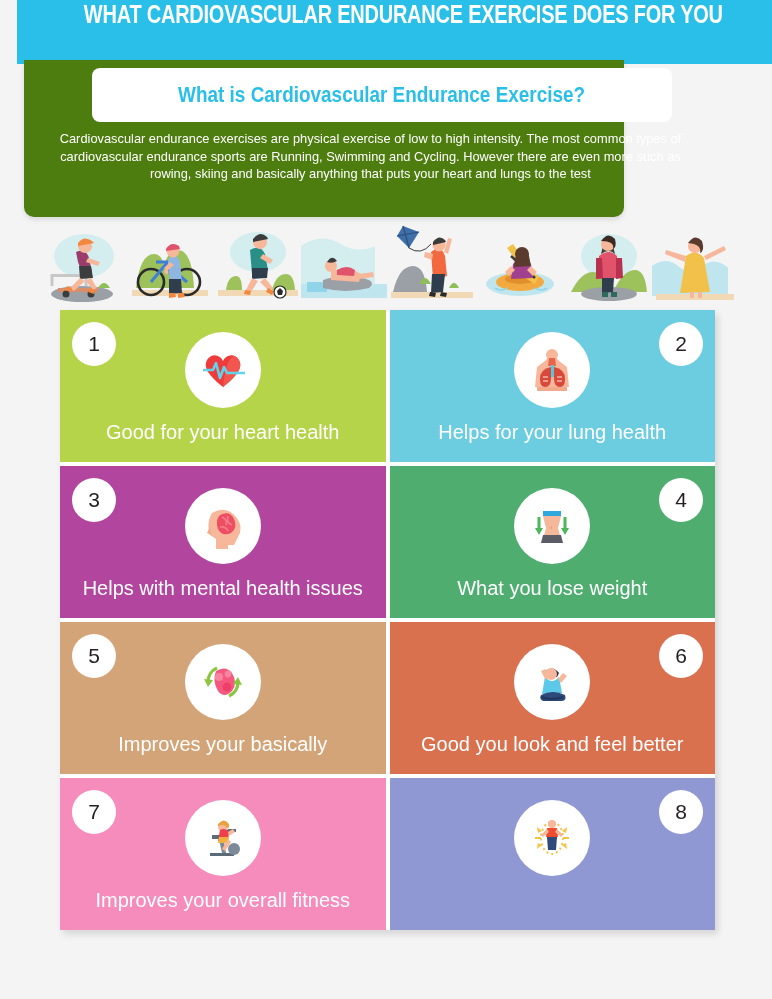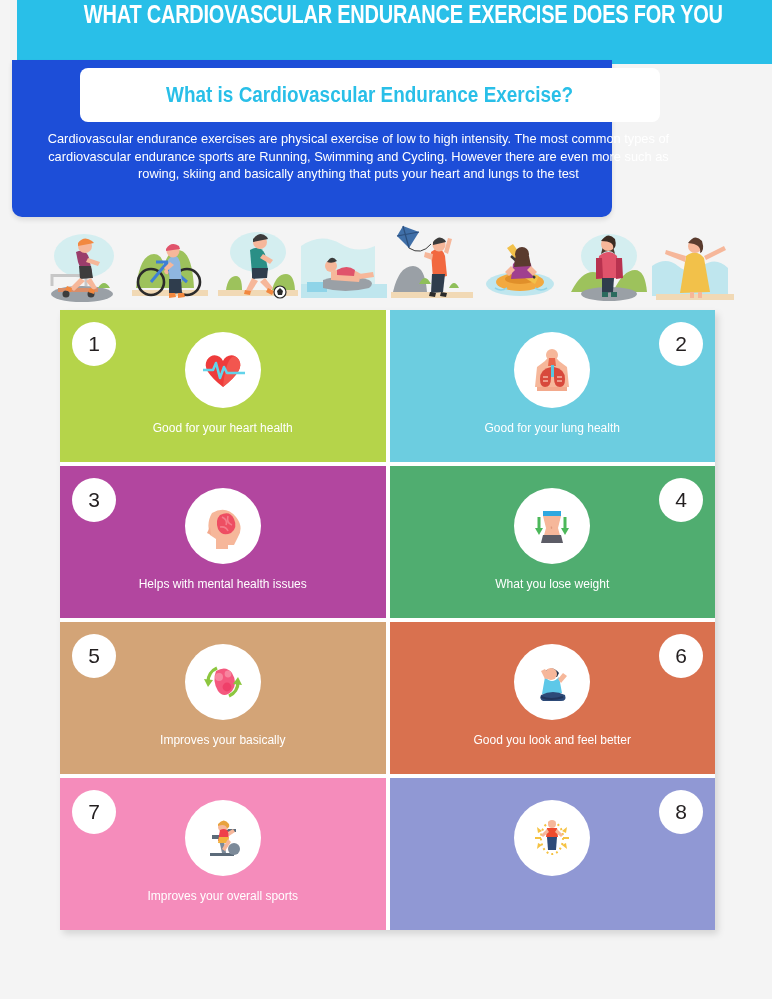--- a/index.html
+++ b/index.html
@@ -31,23 +31,23 @@
     letter-spacing: -0.3px;
     transform: scaleX(0.80);
     transform-origin: center;
     white-space: nowrap;
     font-family: "Liberation Sans Narrow", "Liberation Sans", sans-serif;
   }
 
   
   .intro-panel {
     position: absolute;
-    left: 12px; top: 60px;
+    left: 24px; top: 60px;
     width: 600px; height: 157px;
-    background: #1d4ed8;
+    background: #4d7c0f;
     border-radius: 0 0 10px 10px;
     box-shadow: 0 3px 5px rgba(0,0,0,0.10);
   }
   .intro-titlebox {
     position: absolute;
     left: 68px; top: 8px;
     width: 580px; height: 54px;
     background: #ffffff;
     border-radius: 8px;
     display: flex;
@@ -129,21 +129,21 @@
     width: 76px; height: 76px;
     border-radius: 50%;
     background: #ffffff;
     display: flex;
     align-items: center;
     justify-content: center;
   }
   .card-label {
     margin-top: 13px;
     color: #ffffff;
-    font-size: 12px;
+    font-size: 20px;
     text-align: center;
     padding: 0 10px;
     white-space: nowrap;
   }
 </style>
 </head>
 <body>
 
 <div class="top-band">
   <div class="top-title">WHAT CARDIOVASCULAR ENDURANCE EXERCISE DOES FOR YOU</div>
@@ -322,21 +322,21 @@
         <path d="M18 16 q7 -9 14 0 l8 6 2 20 -34 0 2 -20z" fill="#f6b79a"></path>
         <circle cx="25" cy="10" r="6" fill="#f6b79a"></circle>
         <path d="M22 13 h6 l1 8 -8 0z" fill="#e8654a"></path>
         <path d="M24 20 h3 v12 h-3z" fill="#57c7e0"></path>
         <path d="M24 22 q-11 2 -11 12 q0 8 5 8 q6 0 6 -9z" fill="#d8493c"></path>
         <path d="M27 22 q11 2 11 12 q0 8 -5 8 q-6 0 -6 -9z" fill="#d8493c"></path>
         <path d="M16 32 h5 M16 36 h5 M30 32 h5 M30 36 h5" stroke="#f3b6a4" stroke-width="1.4"></path>
         <path d="M10 42 h30 v4 H10z" fill="#f3a98c"></path>
       </svg>
     </div>
-    <div class="card-label">Good for your lung health</div>
+    <div class="card-label">Helps for your lung health</div>
   </div>
 
   <div class="card" style="background:#b2469f">
     <div class="badge left">3</div>
     <div class="icon-circle">
       <svg width="50" height="50" viewBox="0 0 50 50">
         <path d="M14 12 q14 -8 24 4 q8 10 2 20 l-4 8 -6 0 0 4 -12 0 0 -10 -6 -4 q-4 -12 2 -22z" fill="#f6b79a"></path>
         <path d="M12 26 l-3 6 4 2z" fill="#f3a98c"></path>
         <path d="M22 14 q10 -5 14 4 q4 9 -3 14 q-9 4 -13 -4 q-3 -9 2 -14z" fill="#ee4e62"></path>
         <path d="M24 16 q6 3 4 8 M30 15 q-2 7 4 9 M22 26 q6 -1 8 4" stroke="#f47d8c" stroke-width="1.6" fill="none"></path>
@@ -405,21 +405,21 @@
         <path d="M30 16 h8 v3 h-8z" fill="#5c6b7a"></path>
         <path d="M30 17 l-6 8" stroke="#5c6b7a" stroke-width="2.6"></path>
         <circle cx="25" cy="14" r="5" fill="#f6b79a"></circle>
         <path d="M20 11 q6 -7 11 0 q1 4 -2 4 q-2 -5 -9 -2z" fill="#e8a33f"></path>
         <path d="M22 17 q6 -3 9 3 l-1 8 -10 0z" fill="#ef3f4a"></path>
         <path d="M21 24 h10 l-1 6 -10 0z" fill="#f2b13f"></path>
         <path d="M30 26 l-6 10 3 2 6 -9z" fill="#f6b79a"></path>
         <path d="M30 19 l5 -3 2 3 -6 4z" fill="#f6b79a"></path>
       </svg>
     </div>
-    <div class="card-label">Improves your overall sports</div>
+    <div class="card-label">Improves your overall fitness</div>
   </div>
 
   <div class="card" style="background:#9098d4">
     <div class="badge right">8</div>
     <div class="icon-circle">
       <svg width="50" height="50" viewBox="0 0 50 50">
         <ellipse cx="25" cy="25" rx="11" ry="16" fill="none" stroke="#f5c242" stroke-width="2" stroke-dasharray="2 3"></ellipse>
         <circle cx="25" cy="11" r="4" fill="#f6b79a"></circle>
         <path d="M20 15 h10 l1 9 -12 0z" fill="#ef4b2e"></path>
         <path d="M20 24 h10 l-1 13 -8 0z" fill="#2d4a78"></path>

